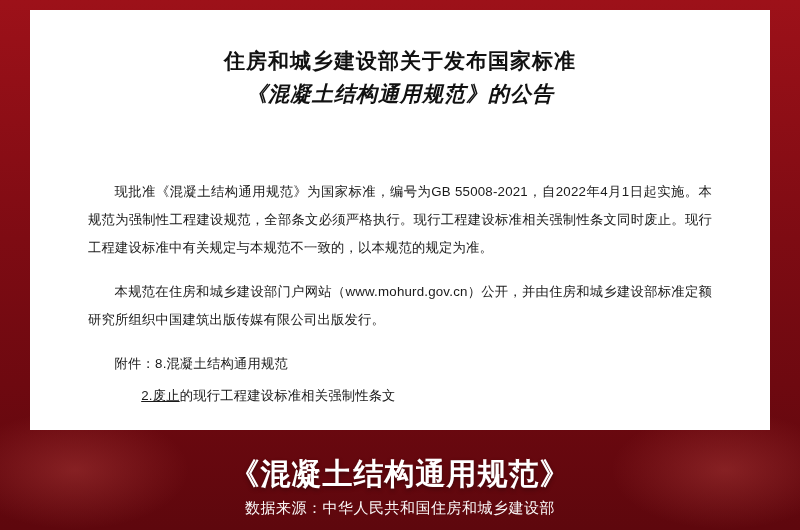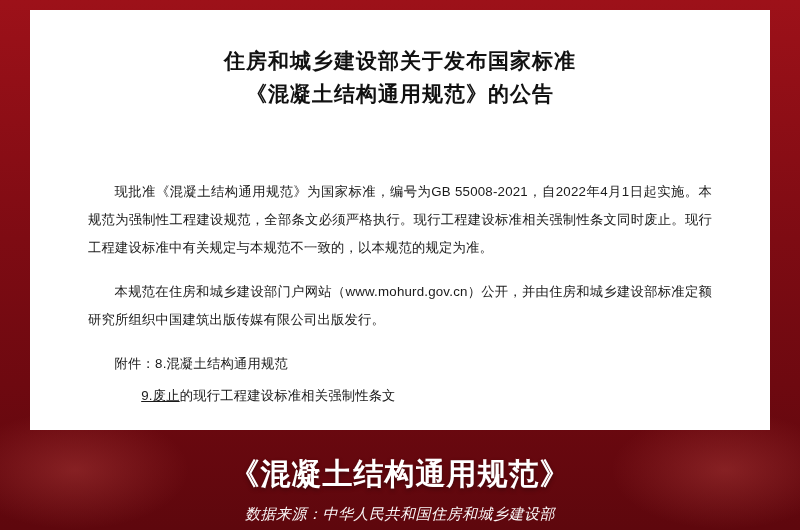--- a/index.html
+++ b/index.html
@@ -40,20 +40,21 @@
   .doc-title {
     text-align: center;
     color: #111111;
     font-weight: bold;
     font-size: 21px;
     line-height: 33px;
     letter-spacing: 1px;
   }
   .doc-title .line2 {
     display: block;
+    font-style: italic;
   }
   .doc-body {
     margin-top: 68px;
     color: #1a1a1a;
     font-size: 13.3px;
     line-height: 28px;
     text-align: justify;
     letter-spacing: 0.2px;
   }
   .para {
@@ -82,24 +83,23 @@
   }
   .footer-title {
     font-size: 30px;
     font-weight: bold;
     letter-spacing: 1px;
     padding-top: 24px;
     text-shadow: 0 2px 4px rgba(0,0,0,0.35);
   }
   .footer-source {
     font-size: 15px;
-    margin-top: 10px;
+    margin-top: 4px;
     letter-spacing: 0.5px;
     opacity: 0.97;
-    font-style: italic;
   }
   .corner-glow {
     position: absolute;
     width: 230px;
     height: 120px;
     bottom: 0;
     background: radial-gradient(ellipse at center, rgba(255,120,110,0.22), rgba(255,120,110,0) 70%);
     pointer-events: none;
   }
   .corner-glow.left { left: -40px; }
@@ -116,21 +116,21 @@
   <div class="doc-card">
     <div class="doc-title">
       <span>住房和城乡建设部关于发布国家标准</span>
       <span class="line2">《混凝土结构通用规范》的公告</span>
     </div>
 
     <div class="doc-body">
       <p class="para">现批准《混凝土结构通用规范》为国家标准，编号为GB 55008-2021，自2022年4月1日起实施。本规范为强制性工程建设规范，全部条文必须严格执行。现行工程建设标准相关强制性条文同时废止。现行工程建设标准中有关规定与本规范不一致的，以本规范的规定为准。</p>
       <p class="para">本规范在住房和城乡建设部门户网站（www.mohurd.gov.cn）公开，并由住房和城乡建设部标准定额研究所组织中国建筑出版传媒有限公司出版发行。</p>
       <p class="attach-label">附件：8.混凝土结构通用规范</p>
-      <p class="attach-item"><span class="underline">9.废止</span><span>的现行工程建设标准相关强制性条文</span></p>
+      <p class="attach-item"><span class="underline">2.废止</span><span>的现行工程建设标准相关强制性条文</span></p>
     </div>
   </div>
 
   <div class="footer">
     <div class="footer-title">《混凝土结构通用规范》</div>
     <div class="footer-source">数据来源：中华人民共和国住房和城乡建设部</div>
   </div>
 </div>
 
 </body></html>

